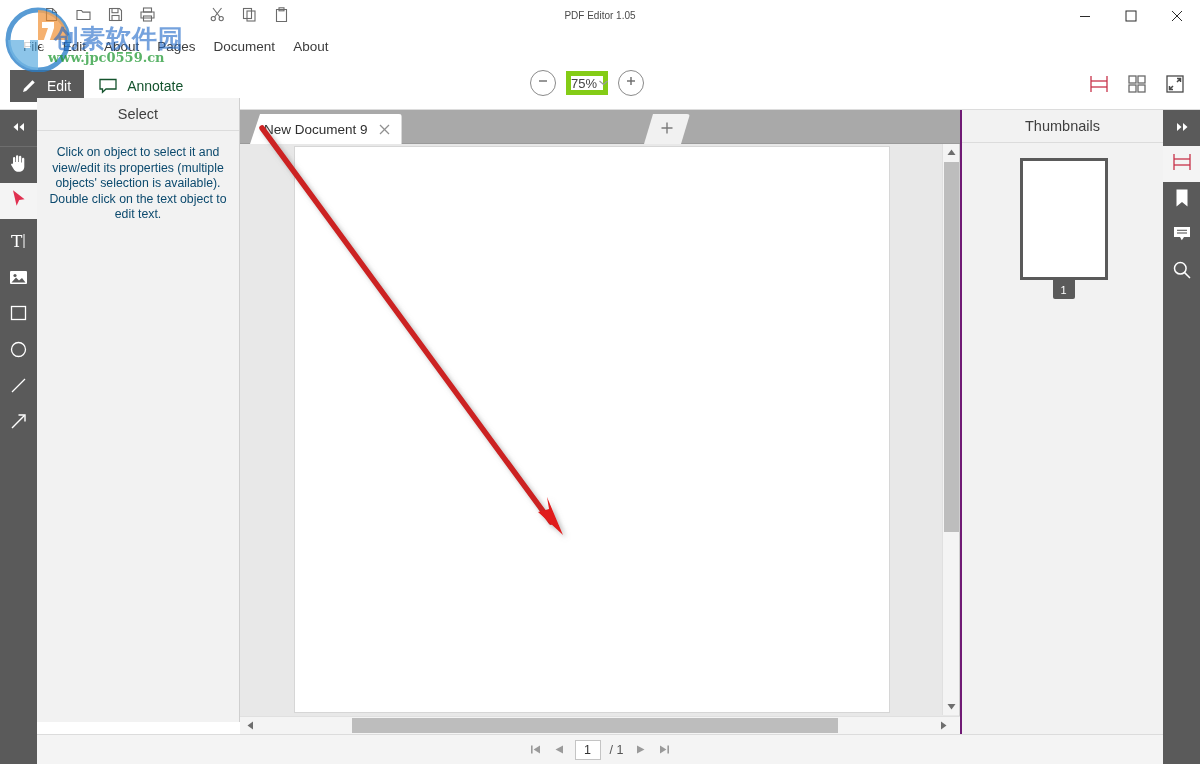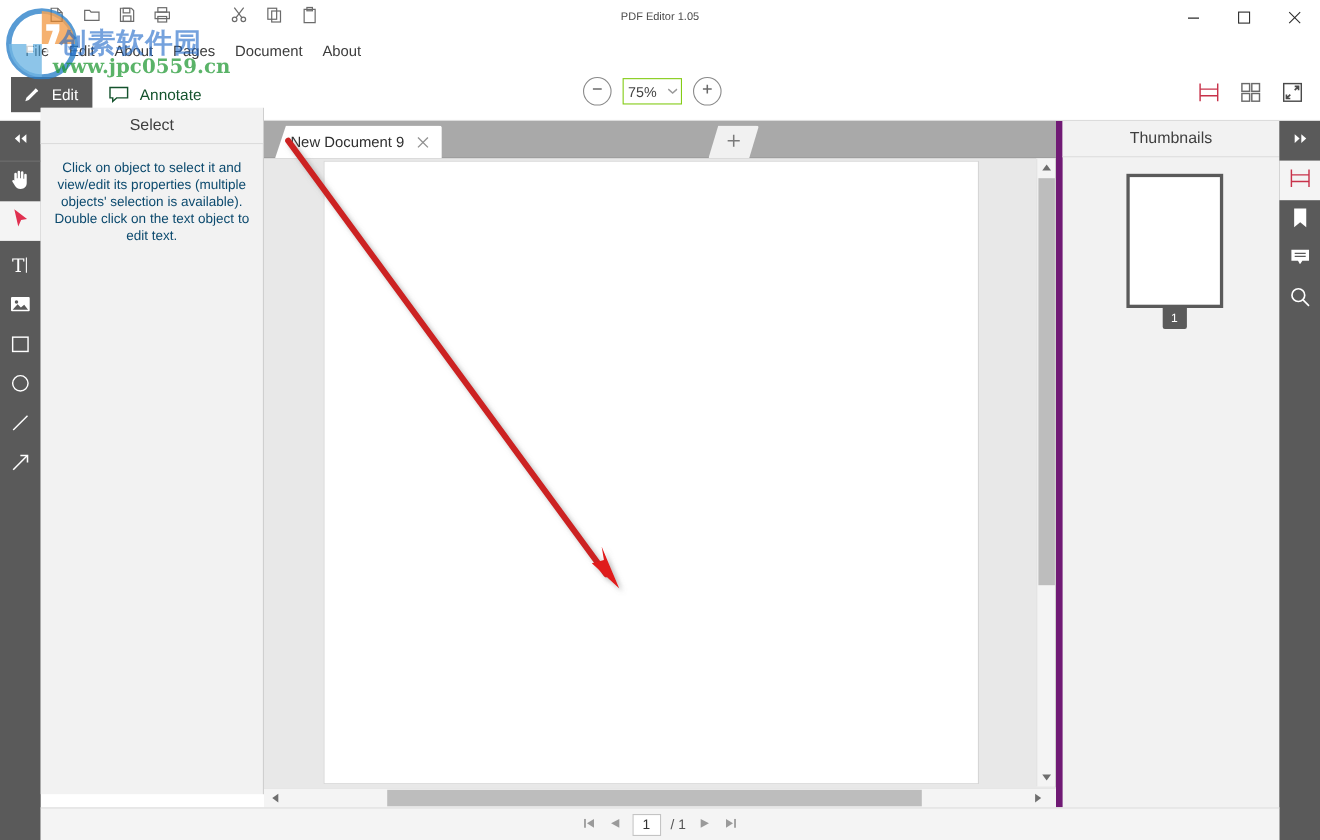--- a/index.html
+++ b/index.html
@@ -97,22 +97,22 @@
     position: absolute; left: 530px; top: 8px;
     display: flex; align-items: center; gap: 10px;
   }
   .circ-btn {
     width: 26px; height: 26px; border-radius: 50%;
     border: 1.4px solid #8a8a8a;
     display: flex; align-items: center; justify-content: center;
     color: #6a6a6a;
   }
   .zoom-select {
-    width: 54px; height: 24px;
-    border: 1px solid #84cc16;
+    width: 42px; height: 24px;
+    border: 5px solid #84cc16;
     background: #ffffff;
     display: flex; align-items: center;
     position: relative;
   }
   .zoom-value {
     flex: 1; text-align: center;
     font-size: 13px; color: #444;
     padding-right: 2px;
   }
   .zoom-caret {
@@ -257,21 +257,21 @@
     position: absolute; left: 112px; top: 1px;
     width: 486px; height: 15px;
     background: #bdbdbd;
   }
 
   
   .thumbpanel {
     position: absolute; left: 960px; top: 110px;
     width: 203px; height: 624px;
     background: #f2f2f2;
-    border-left: 6px solid #701a75;
+    border-left: 2px solid #701a75;
   }
   .thumb-wrap {
     position: absolute; left: 0; top: 33px;
     width: 203px;
     display: flex; flex-direction: column; align-items: center;
     padding-top: 15px;
   }
   .thumb-page {
     width: 88px; height: 122px;
     background: #ffffff;
@@ -335,21 +335,21 @@
     position: absolute; left: 54px; top: 18px;
     font-size: 25px;
     font-weight: bold;
     color: rgba(32,105,200,0.62);
     letter-spacing: 1px;
     white-space: nowrap;
     font-family: "DejaVu Sans", sans-serif;
   }
   .wm-url {
     position: absolute; left: 48px; top: 46px;
-    font-size: 18px;
+    font-size: 13px;
     font-weight: bold;
     color: rgba(26,150,46,0.72);
     white-space: nowrap;
     font-family: "DejaVu Serif", serif;
   }
 
   
   .annot-arrow {
     position: absolute; left: 0; top: 0;
     width: 1200px; height: 764px;

